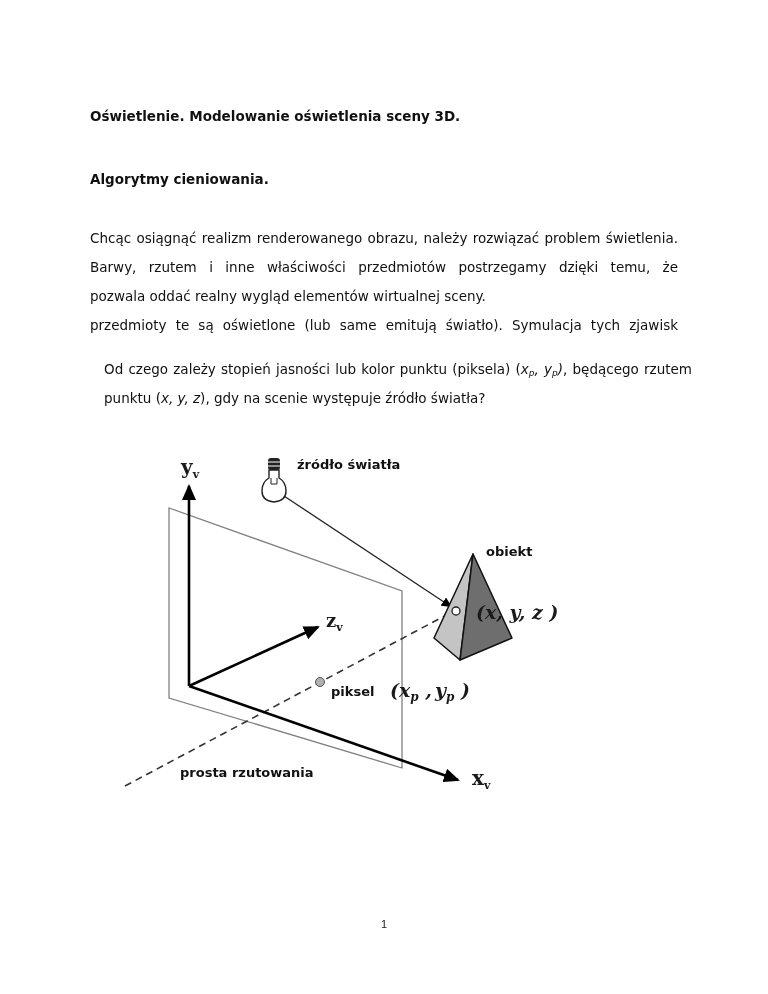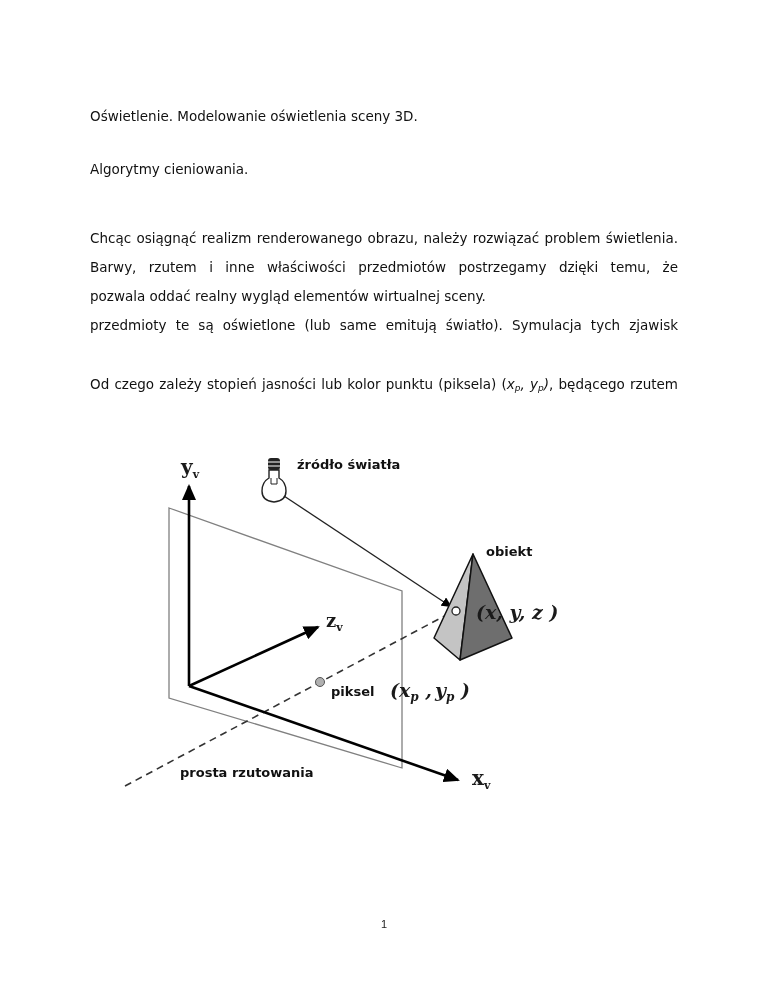--- a/index.html
+++ b/index.html
@@ -16,37 +16,37 @@
       color: #111111;
     }
     .page {
       position: absolute;
       left: 0; top: 0;
       width: 768px; height: 994px;
     }
     .heading {
       position: absolute;
       left: 90px;
-      font-weight: normal;
+      font-weight: bold;
       font-size: 13.5px;
       letter-spacing: 0;
       white-space: nowrap;
     }
     .h1 { top: 108px; }
-    .h2 { top: 161px; }
+    .h2 { top: 171px; }
     .para {
       position: absolute;
       left: 90px;
       width: 588px;
       font-size: 13.5px;
       line-height: 29px;
       text-align: justify;
     }
     .p1 { top: 224px; }
-    .p2 { top: 370px; }
+    .p2 { top: 355px; margin-left: 14px; }
     .para .line {
       display: block;
       text-align: justify;
       text-align-last: justify;
       height: 29px;
     }
     .para .line.last {
       text-align-last: left;
     }
     .it { font-style: italic; }
@@ -88,20 +88,21 @@
 
   <div class="para p1">
     <span class="line">Chcąc osiągnąć realizm renderowanego obrazu, należy rozwiązać problem świetlenia.</span>
     <span class="line">Barwy, rzutem i inne właściwości przedmiotów postrzegamy dzięki temu, że</span>
     <span class="line last">pozwala oddać realny wygląd elementów wirtualnej sceny.</span>
     <span class="line">przedmioty te są oświetlone (lub same emitują światło). Symulacja tych zjawisk</span>
   </div>
 
   <div class="para p2">
     <span class="line"><span>Od czego zależy stopień jasności lub kolor punktu (piksela) (</span><span class="it"><span>x</span><sub>p</sub><span>, </span><span>y</span><sub>p</sub><span>)</span></span><span>, będącego rzutem</span></span>
+    <span class="line last"><span>punktu (</span><span class="it">x, y, z</span><span>), gdy na scenie występuje źródło światła?</span></span>
   </div>
 
   <svg class="diagram" viewBox="0 0 768 994" width="768" height="994">
     <defs>
       <marker id="arrowhead" markerWidth="10" markerHeight="10" refX="8" refY="5" orient="auto" markerUnits="userSpaceOnUse">
         <path d="M0,0 L10,5 L0,10 Z" fill="#000"></path>
       </marker>
       <marker id="arrowbig" markerWidth="16" markerHeight="14" refX="14" refY="7" orient="auto" markerUnits="userSpaceOnUse">
         <path d="M0,0 L16,7 L0,14 Z" fill="#000"></path>
       </marker>

